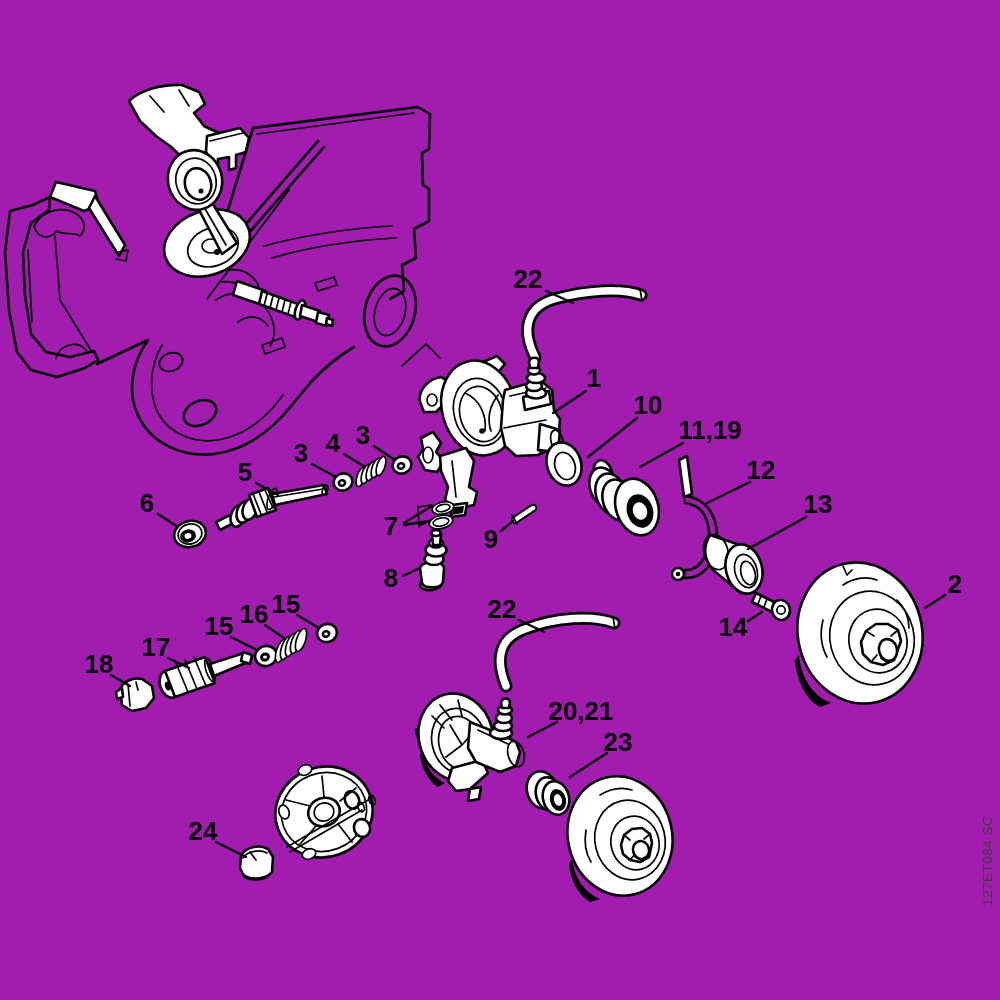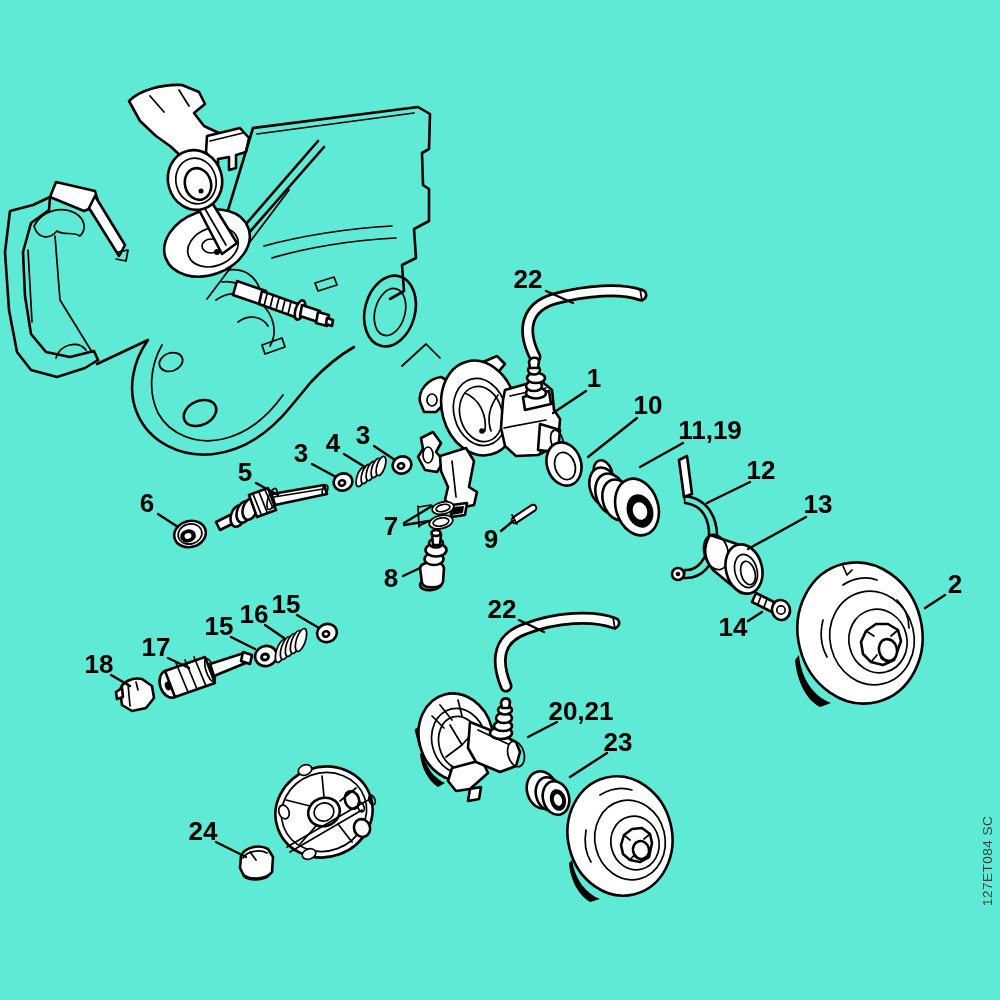--- a/index.html
+++ b/index.html
@@ -1,16 +1,16 @@
 <!DOCTYPE html>
 <html><head>
 <meta charset="utf-8">
 <style>
   html,body{margin:0;padding:0;background:#fff;}
-  #stage{width:1000px;height:1000px;position:relative;background:#5eead4;overflow:hidden;}
+  #stage{width:1000px;height:1000px;position:relative;background:#a21caf;overflow:hidden;}
   svg{display:block;}
   .ln{fill:none;stroke:#000;stroke-width:2.6;stroke-linejoin:round;stroke-linecap:round;}
   .thin{fill:none;stroke:#000;stroke-width:1.7;stroke-linejoin:round;stroke-linecap:round;}
   .fw{fill:#fff;stroke:#000;stroke-width:2.6;stroke-linejoin:round;}
   .fwt{fill:#fff;stroke:#000;stroke-width:1.7;stroke-linejoin:round;}
   .blk{fill:#000;stroke:none;}
   .leader{stroke:#000;stroke-width:2.4;stroke-linecap:round;}
   .part-label{font-family:"Liberation Sans","DejaVu Sans",sans-serif;font-weight:bold;
               font-size:26px;fill:#000;text-anchor:middle;}
   .wm{font-family:"Liberation Sans","DejaVu Sans",sans-serif;font-size:13.5px;

